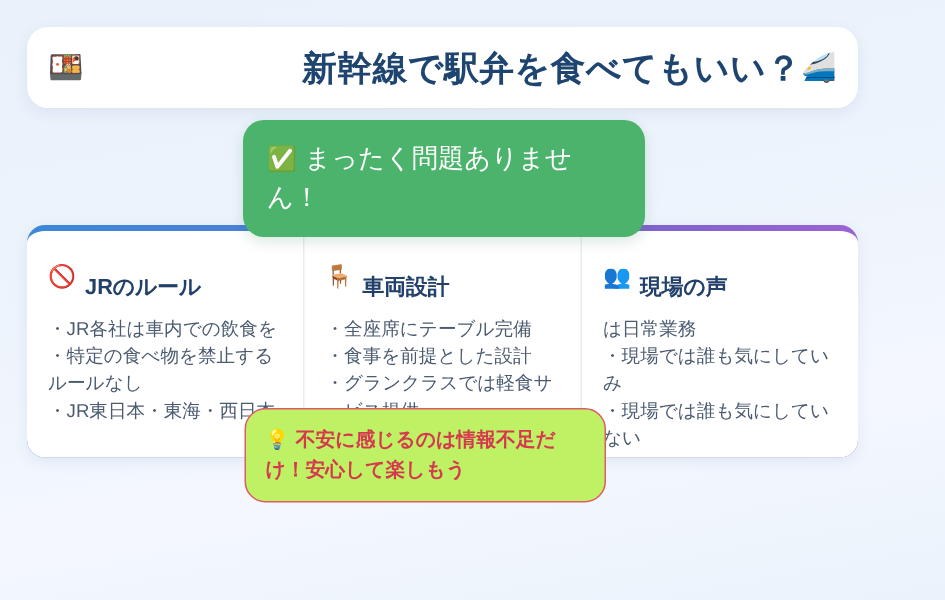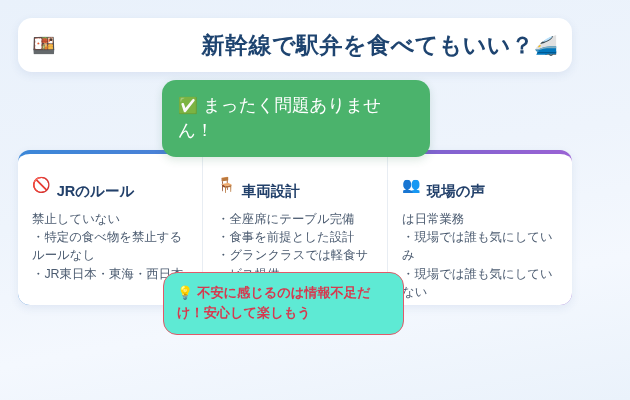--- a/index.html
+++ b/index.html
@@ -123,21 +123,21 @@
     margin-right: 5px;
   }
 
   
   .pink-callout {
     position: absolute;
     left: 163px;
     top: 272px;
     width: 241px;
     padding: 10px 13px 11px 13px;
-    background: #5eead4;
+    background: #bef264;
     border: 1.5px solid #e05a6a;
     border-radius: 14px;
     color: #d6394f;
     font-size: 13.2px;
     font-weight: 700;
     line-height: 1.5;
     z-index: 6;
   }
   .pink-callout-emoji {
     font-size: 13px;
@@ -154,21 +154,21 @@
 </div>
 
 <div class="cards-container">
 
   <div class="card-col">
     <div class="card-head">
       <span class="card-head-emoji">🚫</span>
       <span class="card-head-title">JRのルール</span>
     </div>
     <div class="card-body">
-      <span class="card-line">禁止していない</span>
+      <span class="card-line">・JR各社は車内での飲食を</span>
       <span class="card-line">・特定の食べ物を禁止する</span>
       <span class="card-line">ルールなし</span>
       <span class="card-line">・JR東日本・東海・西日本</span>
     </div>
   </div>
 
   <div class="card-col">
     <div class="card-head">
       <span class="card-head-emoji">🪑</span>
       <span class="card-head-title">車両設計</span>

